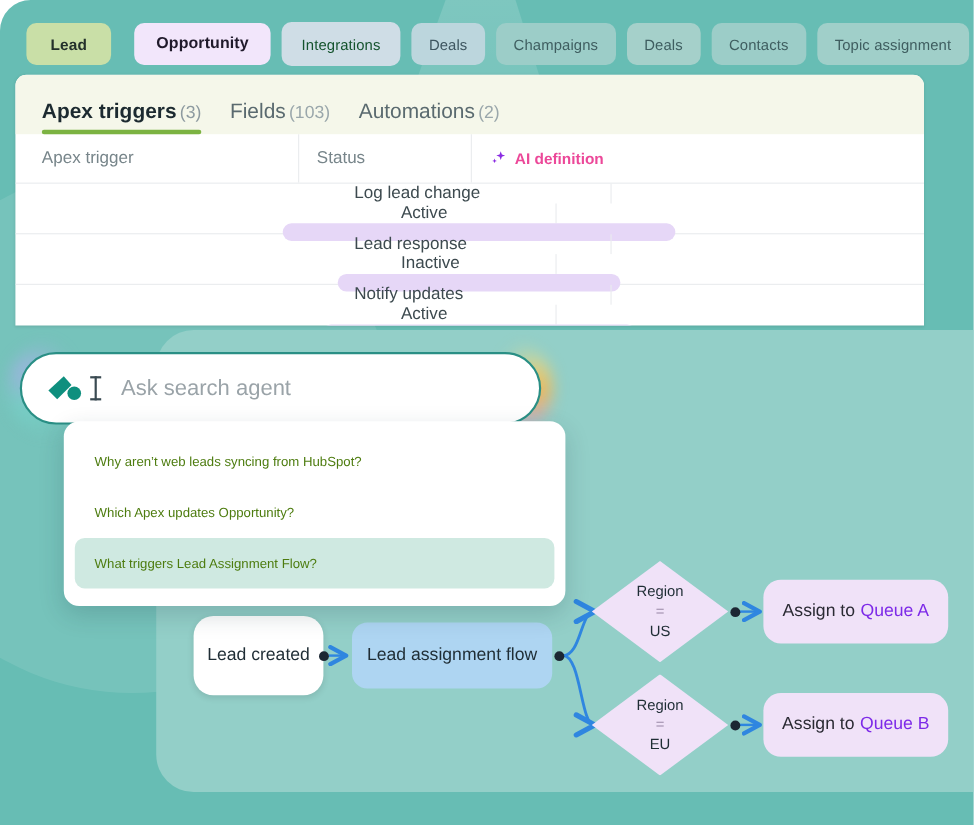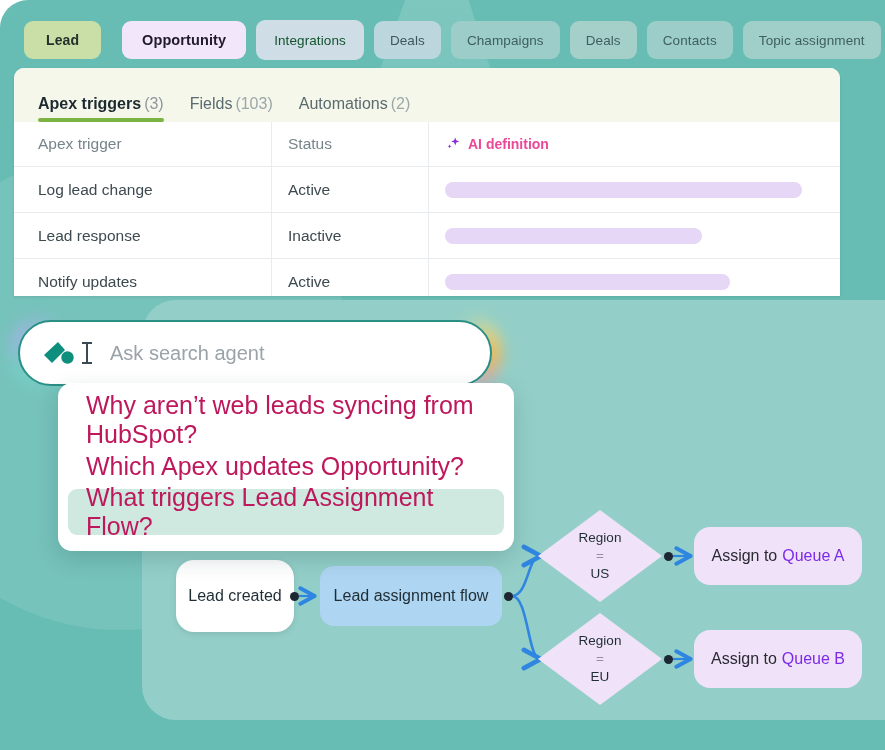--- a/index.html
+++ b/index.html
@@ -71,31 +71,31 @@
   }
   .tabs{
     height:54px;background:#f5f7ea;
     display:flex;align-items:flex-end;gap:26px;
     padding:0 24px;position:relative;
   }
   .tab{
     position:relative;display:flex;align-items:baseline;gap:3px;
     padding-bottom:9px;cursor:default;
   }
-  .tab .t-label{font-size:16px;color:#5a6a6f;}
+  .tab .t-label{font-size:19px;color:#5a6a6f;}
   .tab .t-count{font-size:16px;color:#9aa7ab;}
   .tab.active .t-label{color:#1c2a30;font-weight:700;}
   .tab.active .t-count{color:#8d9aa0;}
   .tab.active:after{
     content:"";position:absolute;left:0;right:0;bottom:0;height:4px;
     background:#7cb342;border-radius:2px;
   }
   .thead,.trow{display:flex;align-items:center;border-top:1px solid #e9ecee;}
   .thead{height:44px;border-top:none;}
-  .trow{height:45px;}
+  .trow{height:45px;flex-direction:column;}
   .col-a{width:258px;padding-left:24px;box-sizing:border-box;border-right:1px solid #e9ecee;height:100%;display:flex;align-items:center;}
   .col-b{width:157px;padding-left:16px;box-sizing:border-box;border-right:1px solid #e9ecee;height:100%;display:flex;align-items:center;}
   .col-c{flex:1;padding-left:16px;box-sizing:border-box;height:100%;display:flex;align-items:center;}
   .th-text{font-size:15.5px;color:#77858a;}
   .td-text{font-size:15.5px;color:#3d4a4f;}
   .ai-head{display:flex;align-items:center;gap:7px;}
   .ai-head .ai-text{font-size:14px;color:#ec4899;font-weight:700;}
   .skel{height:16px;border-radius:8px;background:#e6d7f7;}
 
   
@@ -129,21 +129,21 @@
   
   .suggest{
     position:absolute;left:58px;top:383px;width:456px;
     background:#ffffff;border-radius:14px;
     box-shadow:0 8px 22px rgba(20,50,60,.18);
     padding:14px 0 16px 0;
   }
   .sg-item{
     height:46px;display:flex;align-items:center;
     padding:0 18px;margin:0 10px;border-radius:9px;
-    font-size:25px;color:#be185d;
+    font-size:12px;color:#4d7c0f;
   }
   .sg-item.sel{background:#cfe9e1;}
 
   
   .flow{position:absolute;left:0;top:0;width:885px;height:750px;pointer-events:none;}
   .node{
     position:absolute;display:flex;align-items:center;justify-content:center;
     box-sizing:border-box;text-align:center;
   }
   .n-lead{

